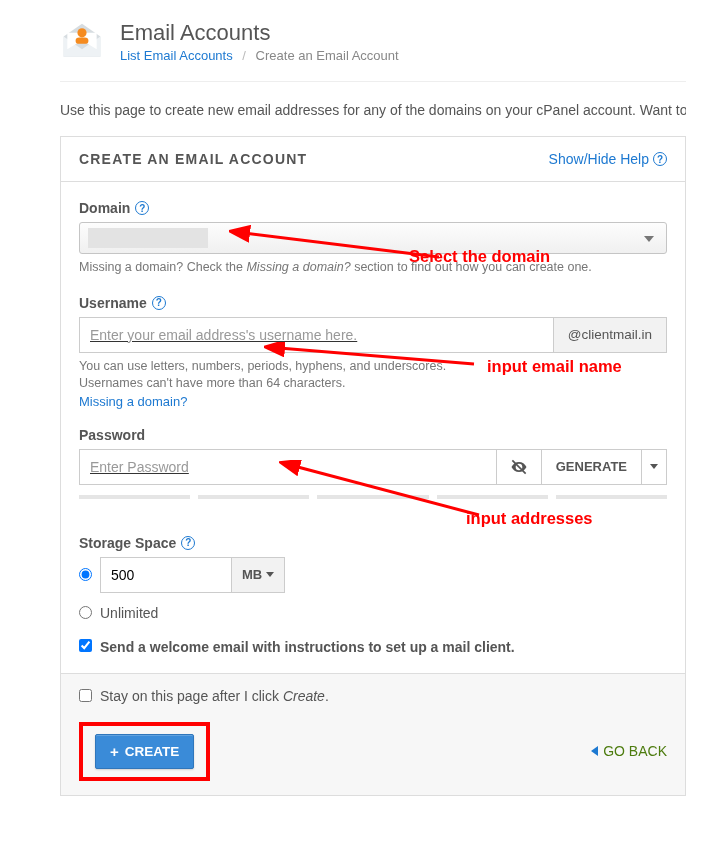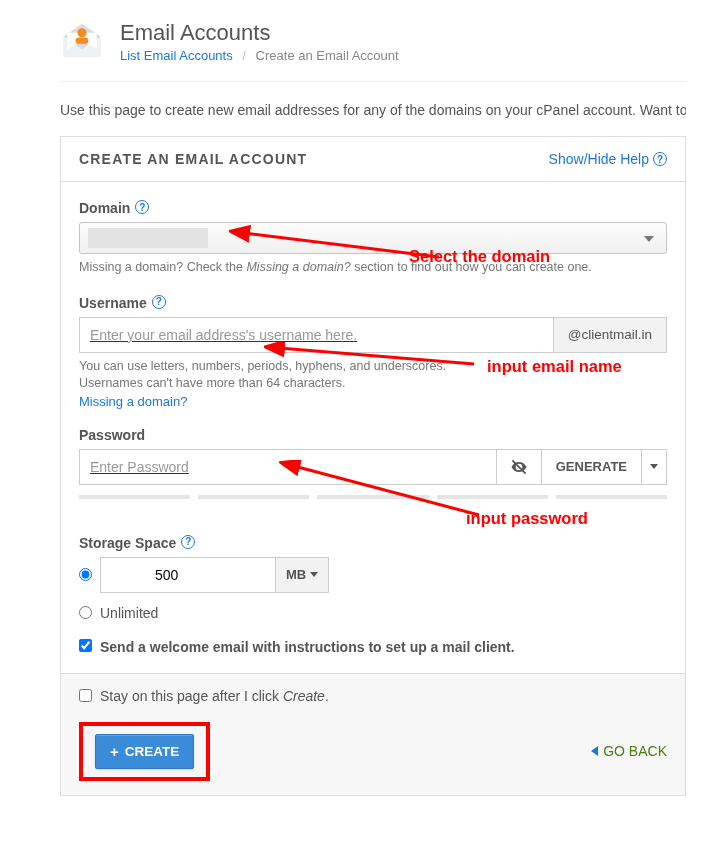--- a/index.html
+++ b/index.html
@@ -12,39 +12,39 @@
     .breadcrumb a { color: #1d79d1; text-decoration: none; }
     .breadcrumb .sep { margin: 0 6px; color: #bbb; }
     .intro { margin: 20px 0 18px 0; font-size: 14px; color: #555; white-space: nowrap; overflow: hidden; }
     .panel { border: 1px solid #ddd; }
     .panel-header { display: flex; justify-content: space-between; align-items: center; padding: 14px 18px; border-bottom: 1px solid #ddd; }
     .panel-header-title { font-size: 14px; font-weight: 700; letter-spacing: 1.2px; text-transform: uppercase; color: #555; }
     .help-link { color: #1d79d1; font-size: 14px; cursor: pointer; display: flex; align-items: center; gap: 4px; margin-left: 12px; }
     .help-icon { display: inline-flex; width: 14px; height: 14px; border: 1.3px solid #1d79d1; border-radius: 50%; align-items: center; justify-content: center; font-size: 10px; color: #1d79d1; font-weight: 600; }
     .panel-body { padding: 18px; position: relative; }
     .form-group { margin-bottom: 18px; }
-    .form-label { font-weight: 700; color: #555; display: flex; gap: 5px; margin-bottom: 6px; }
+    .form-label { font-weight: 700; color: #555; display: flex; align-items: center; gap: 5px; margin-bottom: 6px; }
     .select-box { width: 100%; height: 32px; background: linear-gradient(#fdfdfd, #f0f0f0); border: 1px solid #c5c5c5; border-radius: 3px; position: relative; padding: 6px 10px; cursor: pointer; }
     .select-box::after { content:""; position: absolute; right: 12px; top: 13px; border-left: 5px solid transparent; border-right: 5px solid transparent; border-top: 6px solid #777; }
     .select-mask { position: absolute; left: 8px; top: 5px; width: 120px; height: 20px; background: #e3e3e3; }
     .hint { font-size: 12.5px; color: #777; margin-top: 5px; line-height: 1.4; }
     .hint em { font-style: italic; }
     .link { color: #1d79d1; text-decoration: none; cursor: pointer; font-size: 13px; }
     .input-row { display: flex; }
     .text-input { flex: 1; height: 36px; border: 1px solid #ccc; padding: 0 10px; font-size: 14px; color: #333; outline: none; text-decoration: underline; }
     .text-input::placeholder { color: #999; }
     .addon { background: #f2f2f2; border: 1px solid #ccc; border-left: none; padding: 0 14px; display: flex; align-items: center; color: #555; font-size: 13.5px; }
     .pw-row { display: flex; }
     .pw-btn { border: 1px solid #ccc; border-left: none; background: #fff; padding: 0 14px; display: flex; align-items: center; justify-content: center; cursor: pointer; color: #555; font-size: 13px; font-weight: 600; }
     .pw-btn.eye { padding: 0 12px; }
     .pw-btn.caret { padding: 0 8px; }
     .pw-strength { display: flex; gap: 8px; margin-top: 10px; }
     .pw-bar { flex: 1; height: 4px; background: #e5e5e5; }
     .radio-row { display: flex; align-items: center; gap: 8px; margin-bottom: 12px; }
-    .storage-box { display: inline-flex; border: 1px solid #ccc; padding-left: 44px; }
+    .storage-box { display: inline-flex; border: 1px solid #ccc; }
     .storage-input { width: 130px; height: 34px; border: none; padding: 0 10px; font-size: 14px; text-align: left; outline: none; }
     .storage-unit { background: #f2f2f2; border-left: 1px solid #ccc; padding: 0 10px; display: flex; align-items: center; gap: 4px; cursor: pointer; font-weight: 600; font-size: 13px; }
     .caret-down { display: inline-block; border-left: 4px solid transparent; border-right: 4px solid transparent; border-top: 5px solid #555; }
     .checkbox-row { display: flex; align-items: flex-start; gap: 8px; margin-top: 14px; }
     .panel-footer { background: #f7f7f7; border-top: 1px solid #ddd; padding: 14px 18px; }
     .footer-row1 { display: flex; align-items: center; gap: 8px; margin-bottom: 18px; }
     .footer-row2 { display: flex; justify-content: space-between; align-items: center; }
     .create-frame { border: 4px solid #ff0000; padding: 8px 12px; display: inline-block; }
     .btn-create { background: #3a8bd8; color: #fff; border: 1px solid #2f76bb; padding: 8px 14px; font-size: 13.5px; font-weight: 600; display: flex; align-items: center; gap: 6px; cursor: pointer; border-radius: 2px; box-shadow: inset 0 1px 0 rgba(255,255,255,0.2), 0 1px 2px rgba(0,0,0,0.15); }
     .plus-icon { font-size: 15px; font-weight: 700; }
@@ -167,21 +167,21 @@
         </div>
 
         <svg style="position:absolute; left:200px; top:33px; pointer-events:none;" width="210" height="60">
           <defs>
               <marker id="ah3" markerWidth="10" markerHeight="10" refX="2" refY="3" orient="auto">
                 <polygon points="0,0 0,6 8,3" fill="#ff0000"></polygon>
               </marker>
             </defs>
           <line x1="200" y1="55" x2="15" y2="6" stroke="#ff0000" stroke-width="3" marker-end="url(#ah3)"></line>
         </svg>
-        <div class="annot" style="left:387px; top:82px;">input password</div>
+        <div class="annot" style="left:387px; top:82px;">input addresses</div>
       </div>
 
       <div class="form-group" style="margin-top:36px;">
         <div class="form-label">
           <span>Storage Space</span>
           <span class="help-icon">?</span>
         </div>
         <div class="radio-row">
           <input type="radio" name="storage" checked="" class="checkbox-native" style="">
           <div class="storage-box">

